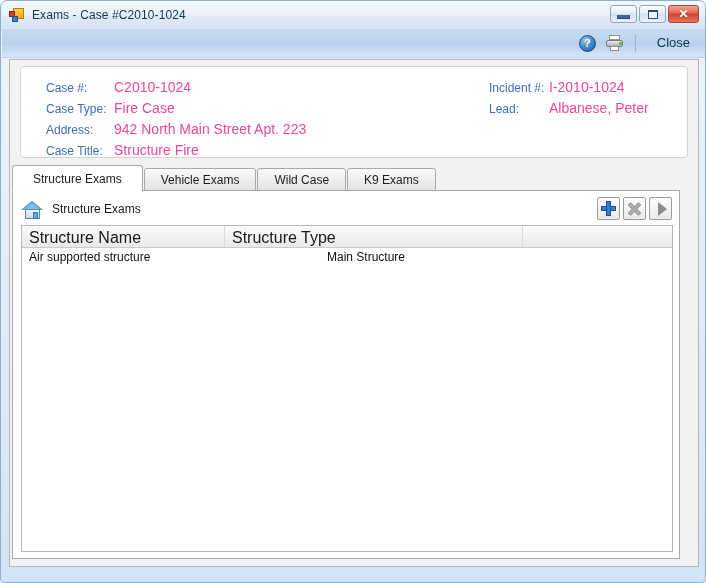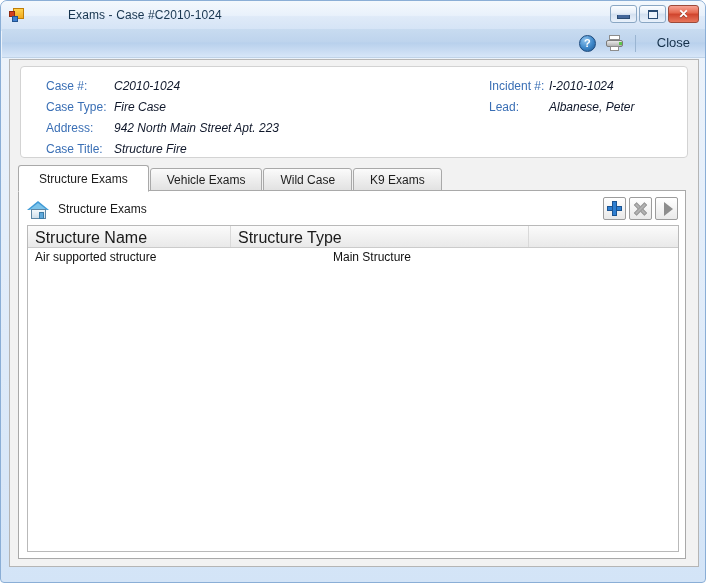--- a/index.html
+++ b/index.html
@@ -39,21 +39,20 @@
   
   .titlebar {
     position: absolute;
     left: 0; top: 0;
     width: 100%;
     height: 28px;
     display: flex;
     align-items: center;
     padding-left: 8px;
     box-sizing: border-box;
-    gap: 36px;
   }
   .app-icon {
     width: 16px; height: 16px;
     position: relative;
     flex: 0 0 auto;
     margin-right: 7px;
   }
   .app-icon .sq-main {
     position: absolute; left: 4px; top: 1px;
     width: 11px; height: 11px;
@@ -243,30 +242,29 @@
     height: 21px;
   }
   .info-label {
     color: #3a6fb5;
     font-size: 12px;
     flex: 0 0 auto;
   }
   .info-col-left .info-label { width: 68px; }
   .info-col-right .info-label { width: 60px; }
   .info-value {
-    color: #0f172a;
-    font-size: 12px;
+    color: #ec4899;
+    font-size: 14px;
     white-space: nowrap;
-    font-style: italic;
   }
 
   
   .tabs-area {
     position: absolute;
-    left: 8px; top: 105px;
+    left: 2px; top: 105px;
     width: 556px;
     height: 394px;
   }
   .tabstrip {
     position: absolute;
     left: 0; top: 0;
     height: 26px;
     display: flex;
     align-items: flex-end;
     z-index: 3;

